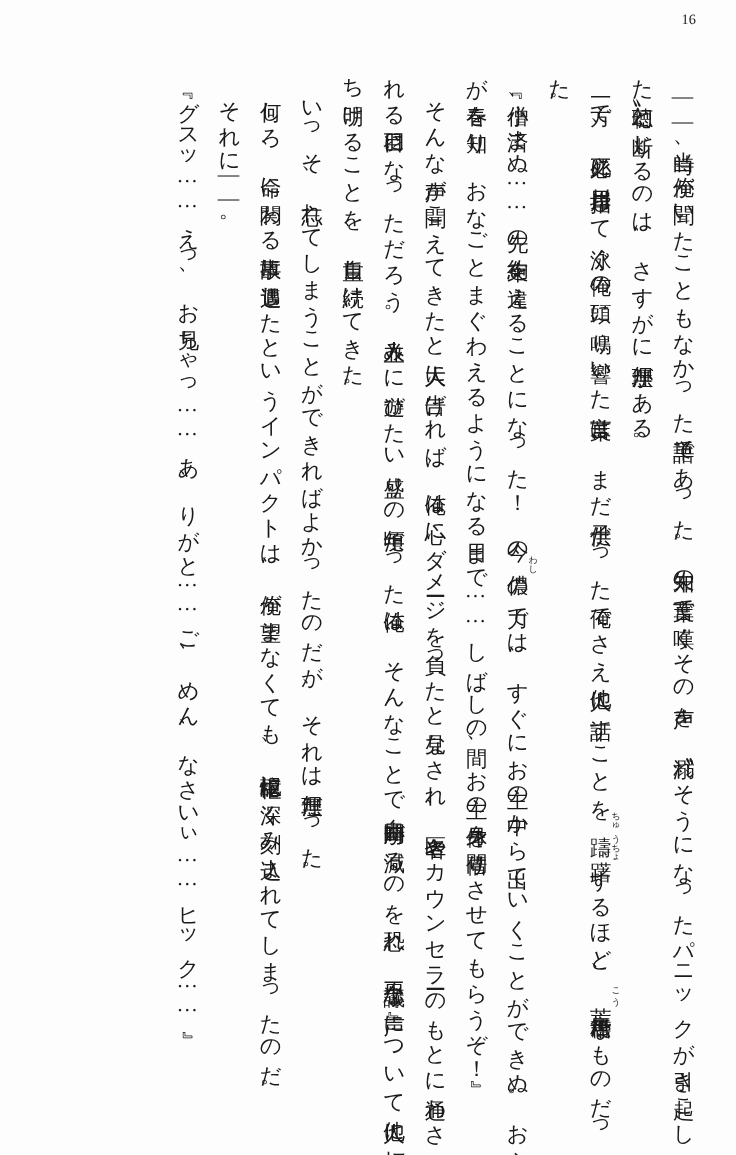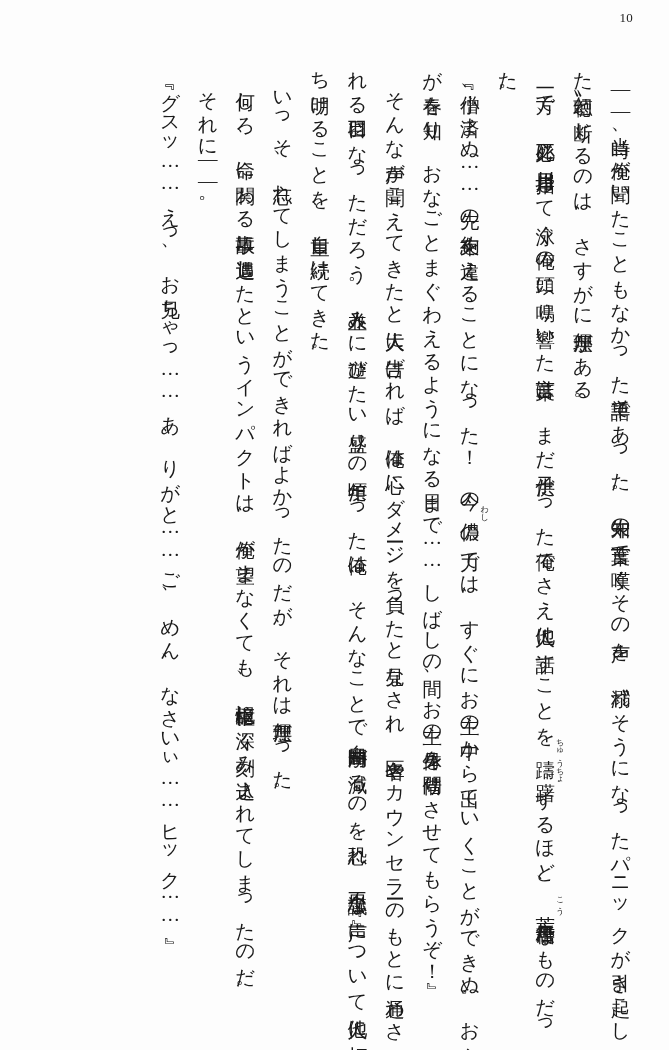--- a/index.html
+++ b/index.html
@@ -57,21 +57,21 @@
     font-size: 0.42em;
     letter-spacing: 0.02em;
     line-height: 1;
   }
 </style>
 </head>
 <body>
 
 <div id="page">
 
-  <div class="page-number">10</div>
+  <div class="page-number">16</div>
 
   <div class="text-block">
 
     <p class="indent">——当時、俺が聞いたこともなかった単語であった。未知の言葉で嘆くその声を、〝溺れそうになったパニックが引き起こした幻聴〟と断じるのは、さすがに無理がある。</p>
 
     <p class="indent">一方で、必死に川岸目指して泳ぐ俺の頭に鳴り響いた言葉は、まだ子供だった俺でさえ他人に話すことを<ruby>躊躇<rt>ちゅうちょ</rt></ruby>するほど、<ruby>荒<rt>こう</rt></ruby>唐無稽なものだった。</p>
 
     <p class="indent">『小僧、済まぬ……先の約束を違えることになった！　今の<ruby>儂<rt>わし</rt></ruby>の力では、すぐにお主の中から出ていくことができぬ。お主が春を知り、おなごとまぐわえるようになる日まで……しばしの間、お主の身体を間借りさせてもらうぞ！』</p>
 
     <p class="indent">そんな声が聞こえてきたと大人に告げれば、俺は心にダメージを負ったと見なされ、医者やカウンセラーのもとに通わされる羽目になっただろう。人並みに遊びたい盛りの年頃だった俺は、そんなことで自由時間が減るのを恐れ、不思議な『声』について他人に打ち明けることを、自重し続けてきた。</p>

